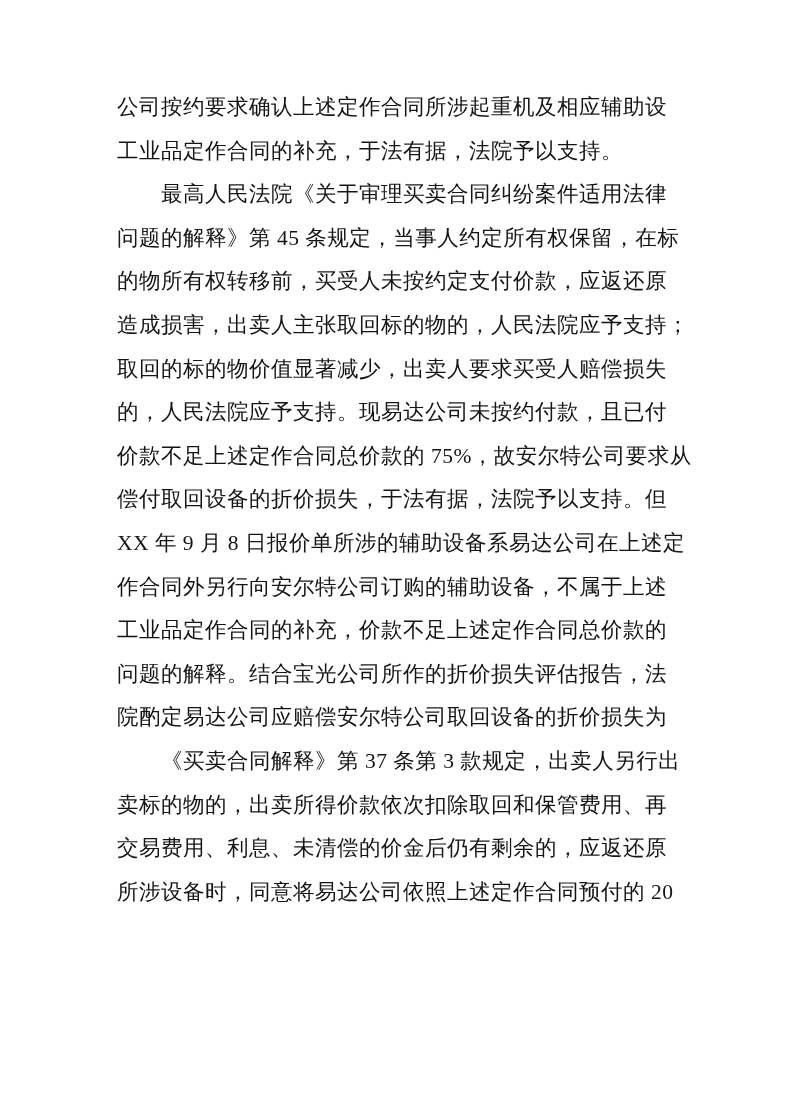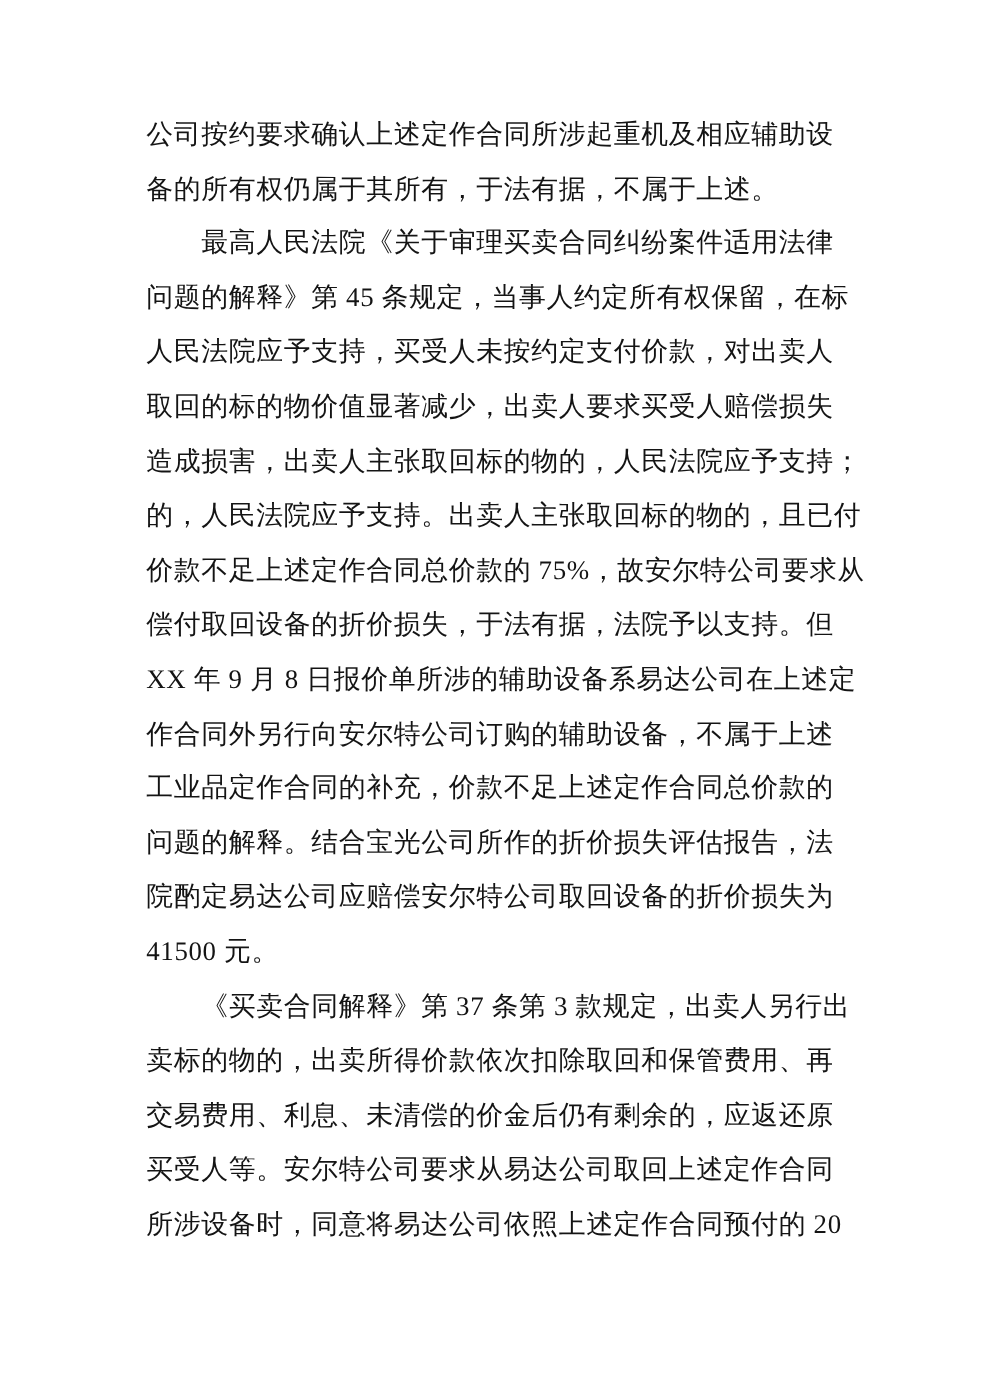--- a/index.html
+++ b/index.html
@@ -36,39 +36,37 @@
     padding-left: 44px;
   }
 </style>
 </head>
 <body>
 
 <div class="page">
   <div class="text-body">
       <div class="paragraph">
         <div class="line">公司按约要求确认上述定作合同所涉起重机及相应辅助设</div>
-        <div class="line">备的所有权仍属于其所有，于法有据，不属于上述。</div>
+        <div class="line">工业品定作合同的补充，于法有据，法院予以支持。</div>
       </div>
       <div class="paragraph indent-first">
         <div class="line">最高人民法院《关于审理买卖合同纠纷案件适用法律</div>
         <div class="line">问题的解释》第 45 条规定，当事人约定所有权保留，在标</div>
-        <div class="line">人民法院应予支持，买受人未按约定支付价款，对出卖人</div>
+        <div class="line">的物所有权转移前，买受人未按约定支付价款，应返还原</div>
+        <div class="line">造成损害，出卖人主张取回标的物的，人民法院应予支持；</div>
         <div class="line">取回的标的物价值显著减少，出卖人要求买受人赔偿损失</div>
-        <div class="line">造成损害，出卖人主张取回标的物的，人民法院应予支持；</div>
-        <div class="line">的，人民法院应予支持。出卖人主张取回标的物的，且已付</div>
+        <div class="line">的，人民法院应予支持。现易达公司未按约付款，且已付</div>
         <div class="line">价款不足上述定作合同总价款的 75%，故安尔特公司要求从</div>
         <div class="line">偿付取回设备的折价损失，于法有据，法院予以支持。但</div>
         <div class="line">XX 年 9 月 8 日报价单所涉的辅助设备系易达公司在上述定</div>
         <div class="line">作合同外另行向安尔特公司订购的辅助设备，不属于上述</div>
         <div class="line">工业品定作合同的补充，价款不足上述定作合同总价款的</div>
         <div class="line">问题的解释。结合宝光公司所作的折价损失评估报告，法</div>
         <div class="line">院酌定易达公司应赔偿安尔特公司取回设备的折价损失为</div>
-        <div class="line">41500 元。</div>
       </div>
       <div class="paragraph indent-first">
         <div class="line">《买卖合同解释》第 37 条第 3 款规定，出卖人另行出</div>
         <div class="line">卖标的物的，出卖所得价款依次扣除取回和保管费用、再</div>
         <div class="line">交易费用、利息、未清偿的价金后仍有剩余的，应返还原</div>
-        <div class="line">买受人等。安尔特公司要求从易达公司取回上述定作合同</div>
         <div class="line">所涉设备时，同意将易达公司依照上述定作合同预付的 20</div>
       </div>
     </div>
 </div>
 
 </body></html>

